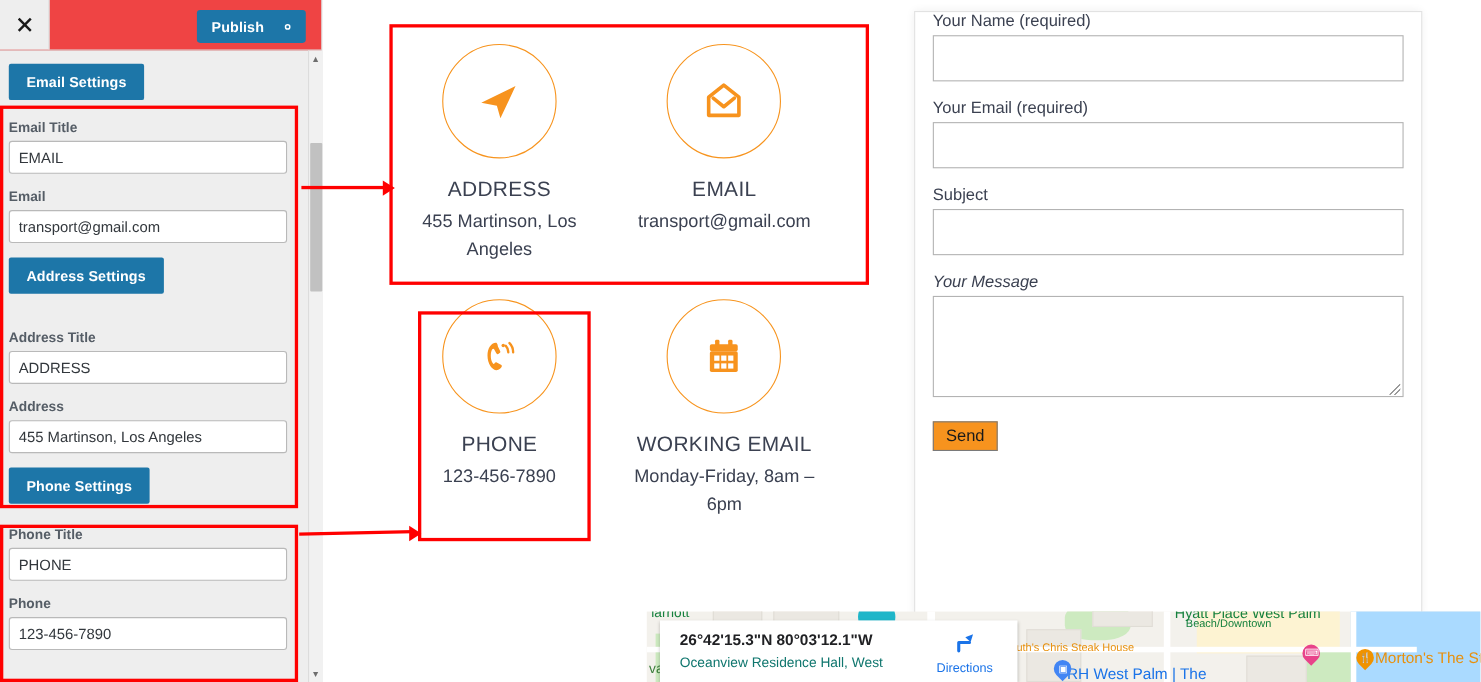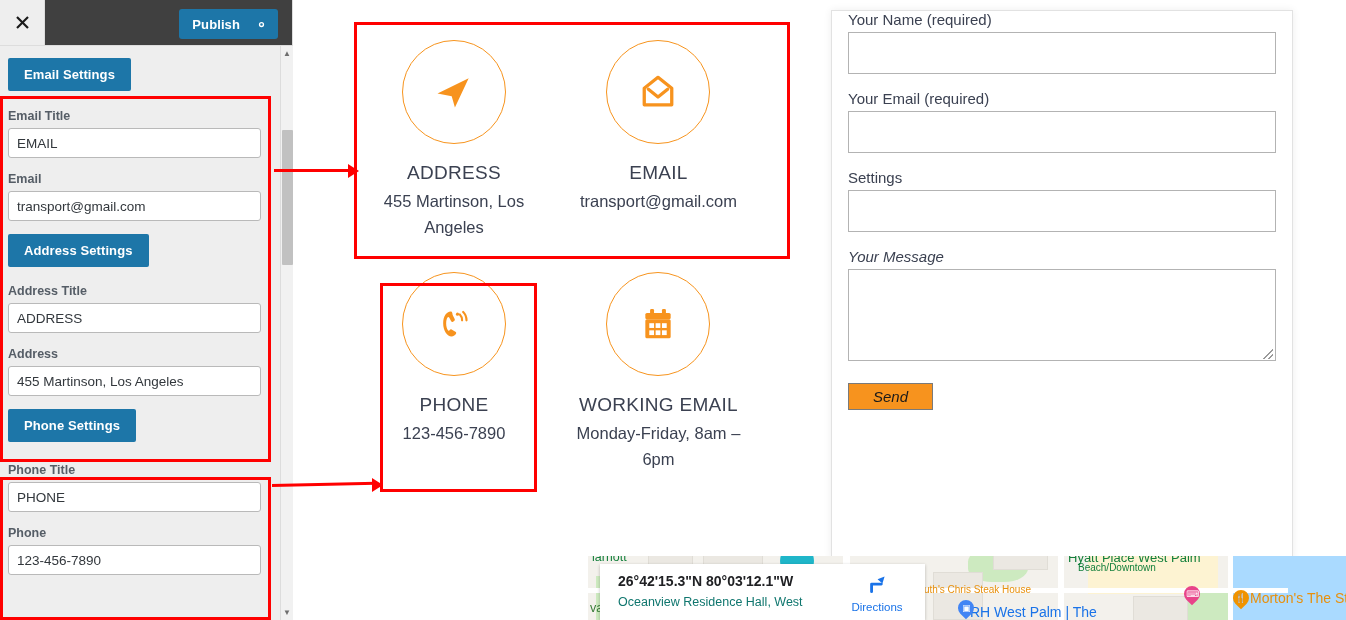--- a/index.html
+++ b/index.html
@@ -10,21 +10,21 @@
     -webkit-font-smoothing:antialiased;
   }
   .app{position:relative;width:1346px;height:620px;overflow:hidden;}
 
   
   .sidebar{
     position:absolute;left:0;top:0;width:293px;height:620px;
     background:#eeeeee;border-right:1px solid #dddddd;box-sizing:border-box;
   }
   .sb-header{
-    position:relative;height:46px;background:#404040;
+    position:relative;height:46px;background:#ef4444;
     border-bottom:1px solid #dddddd;box-sizing:border-box;
   }
   .close-btn{
     position:absolute;left:0;top:0;width:45px;height:45px;
     border-right:1px solid #dddddd;box-sizing:border-box;
     display:flex;align-items:center;justify-content:center;
     font-size:17px;color:#1a1a1a;cursor:pointer;background:#eeeeee;
   }
   .publish-btn{
     position:absolute;right:14px;top:9px;height:30px;
@@ -113,22 +113,22 @@
   }
   .form-field.msg{height:92px;position:relative;}
   .resize-grip{
     position:absolute;right:2px;bottom:1px;width:10px;height:10px;
     background:
       linear-gradient(135deg,transparent 0 45%,#9a9a9a 45% 55%,transparent 55% 100%),
       linear-gradient(135deg,transparent 0 70%,#9a9a9a 70% 80%,transparent 80% 100%);
   }
   .send-btn{
     display:inline-block;background:#f7931e;color:#1a1a1a;
-    border:1px solid #7a7a7a;font-size:15px;padding:4px 24px;
-    margin-top:6px;cursor:pointer;font-family:"Liberation Sans", sans-serif;font-style:italic;
+    border:1px solid #7a7a7a;font-size:15px;padding:4px 11px;
+    margin-top:6px;cursor:pointer;font-family:"Liberation Sans", sans-serif;
   }
 
   
   .map{
     position:absolute;left:294px;bottom:0;width:1052px;height:64px;
     overflow:hidden;background:#f3f1ec;
   }
   .map-water{
     position:absolute;left:640px;top:-10px;width:330px;height:90px;
     background:#aadaff;
@@ -212,21 +212,21 @@
 
       <div class="blk" style="margin-top:14px;">
         <div class="field-label">Email</div>
         <input class="text-input" type="text" value="transport@gmail.com" style="">
       </div>
 
       <div class="blk" style="margin-top:13px;">
         <span class="section-btn">Address Settings</span>
       </div>
 
-      <div class="blk" style="margin-top:17px;">
+      <div class="blk" style="margin-top:33px;">
         <div class="field-label">Address Title</div>
         <input class="text-input" type="text" value="ADDRESS" style="">
       </div>
 
       <div class="blk" style="margin-top:14px;">
         <div class="field-label">Address</div>
         <input class="text-input" type="text" value="455 Martinson, Los Angeles" style="">
       </div>
 
       <div class="blk" style="margin-top:13px;">
@@ -318,21 +318,21 @@
           <div class="form-label">Your Name (required)</div>
           <input class="form-field" type="text" value="" style="">
         </div>
 
         <div>
           <div class="form-label">Your Email (required)</div>
           <input class="form-field" type="text" value="" style="">
         </div>
 
         <div>
-          <div class="form-label">Settings</div>
+          <div class="form-label">Subject</div>
           <input class="form-field" type="text" value="" style="">
         </div>
 
         <div style="position:relative;font-style:italic;">
           <div class="form-label">Your Message</div>
           <div class="form-field msg">
             <span class="resize-grip"></span>
           </div>
         </div>
 

